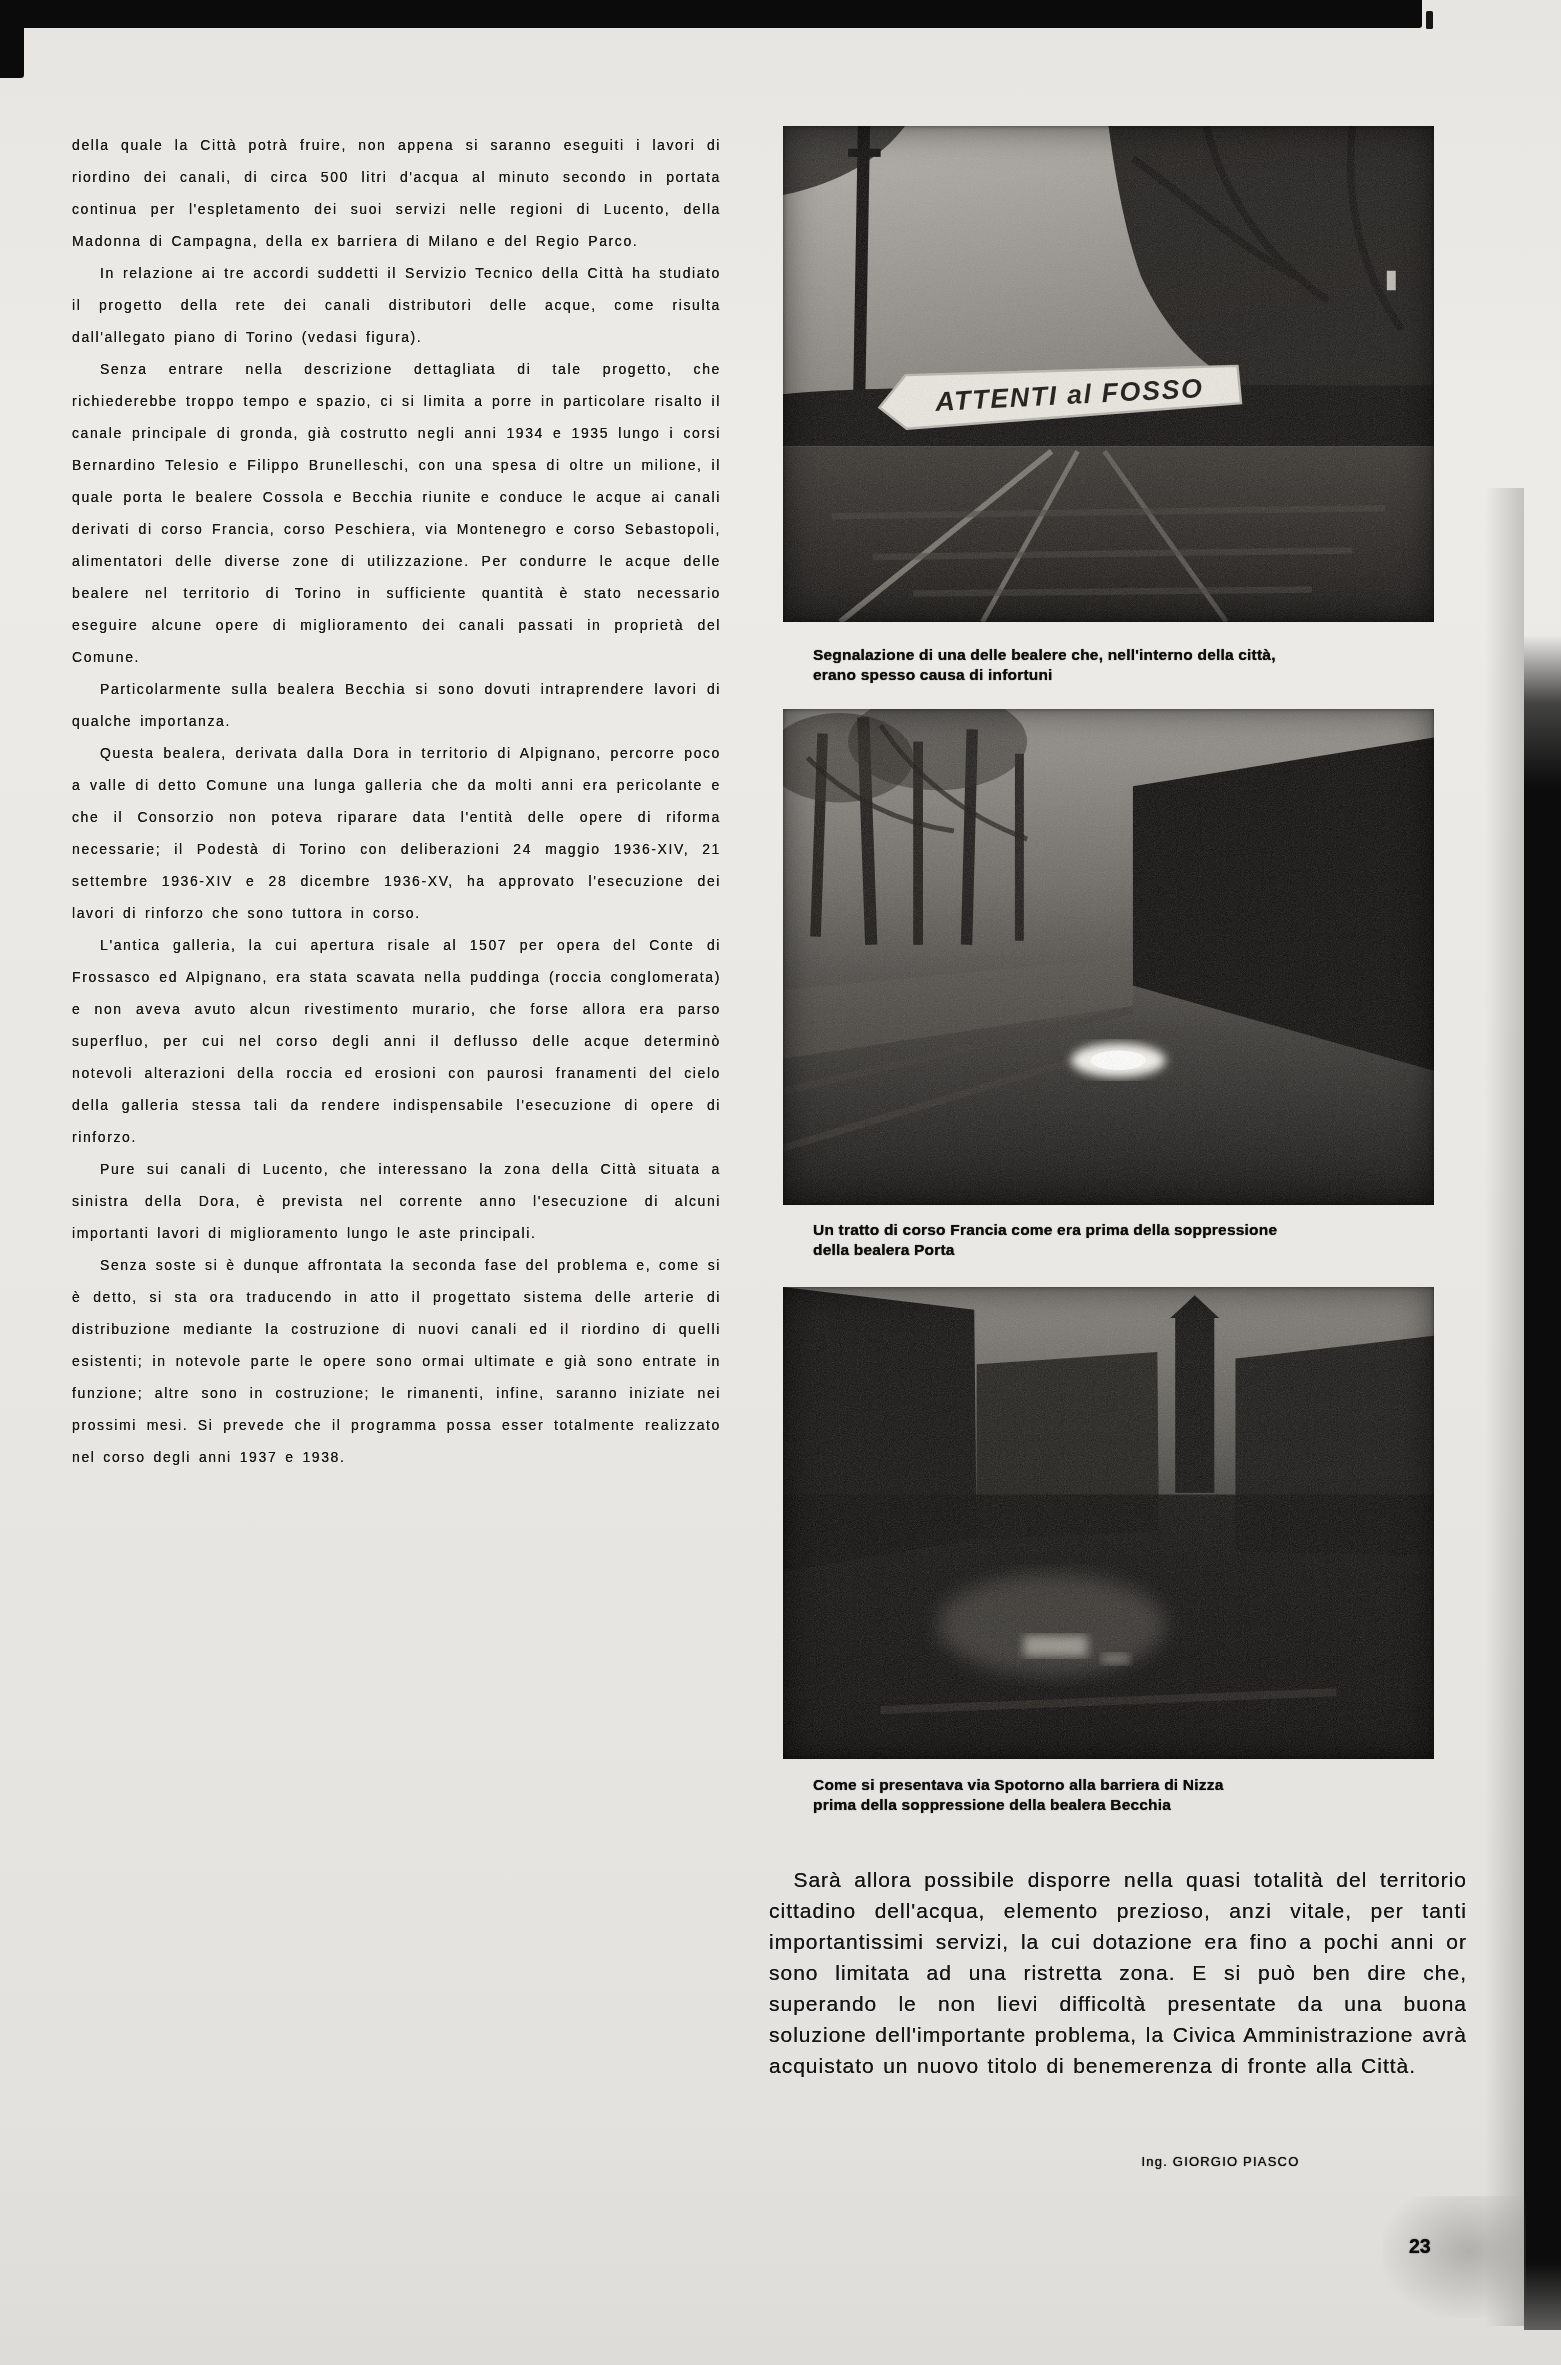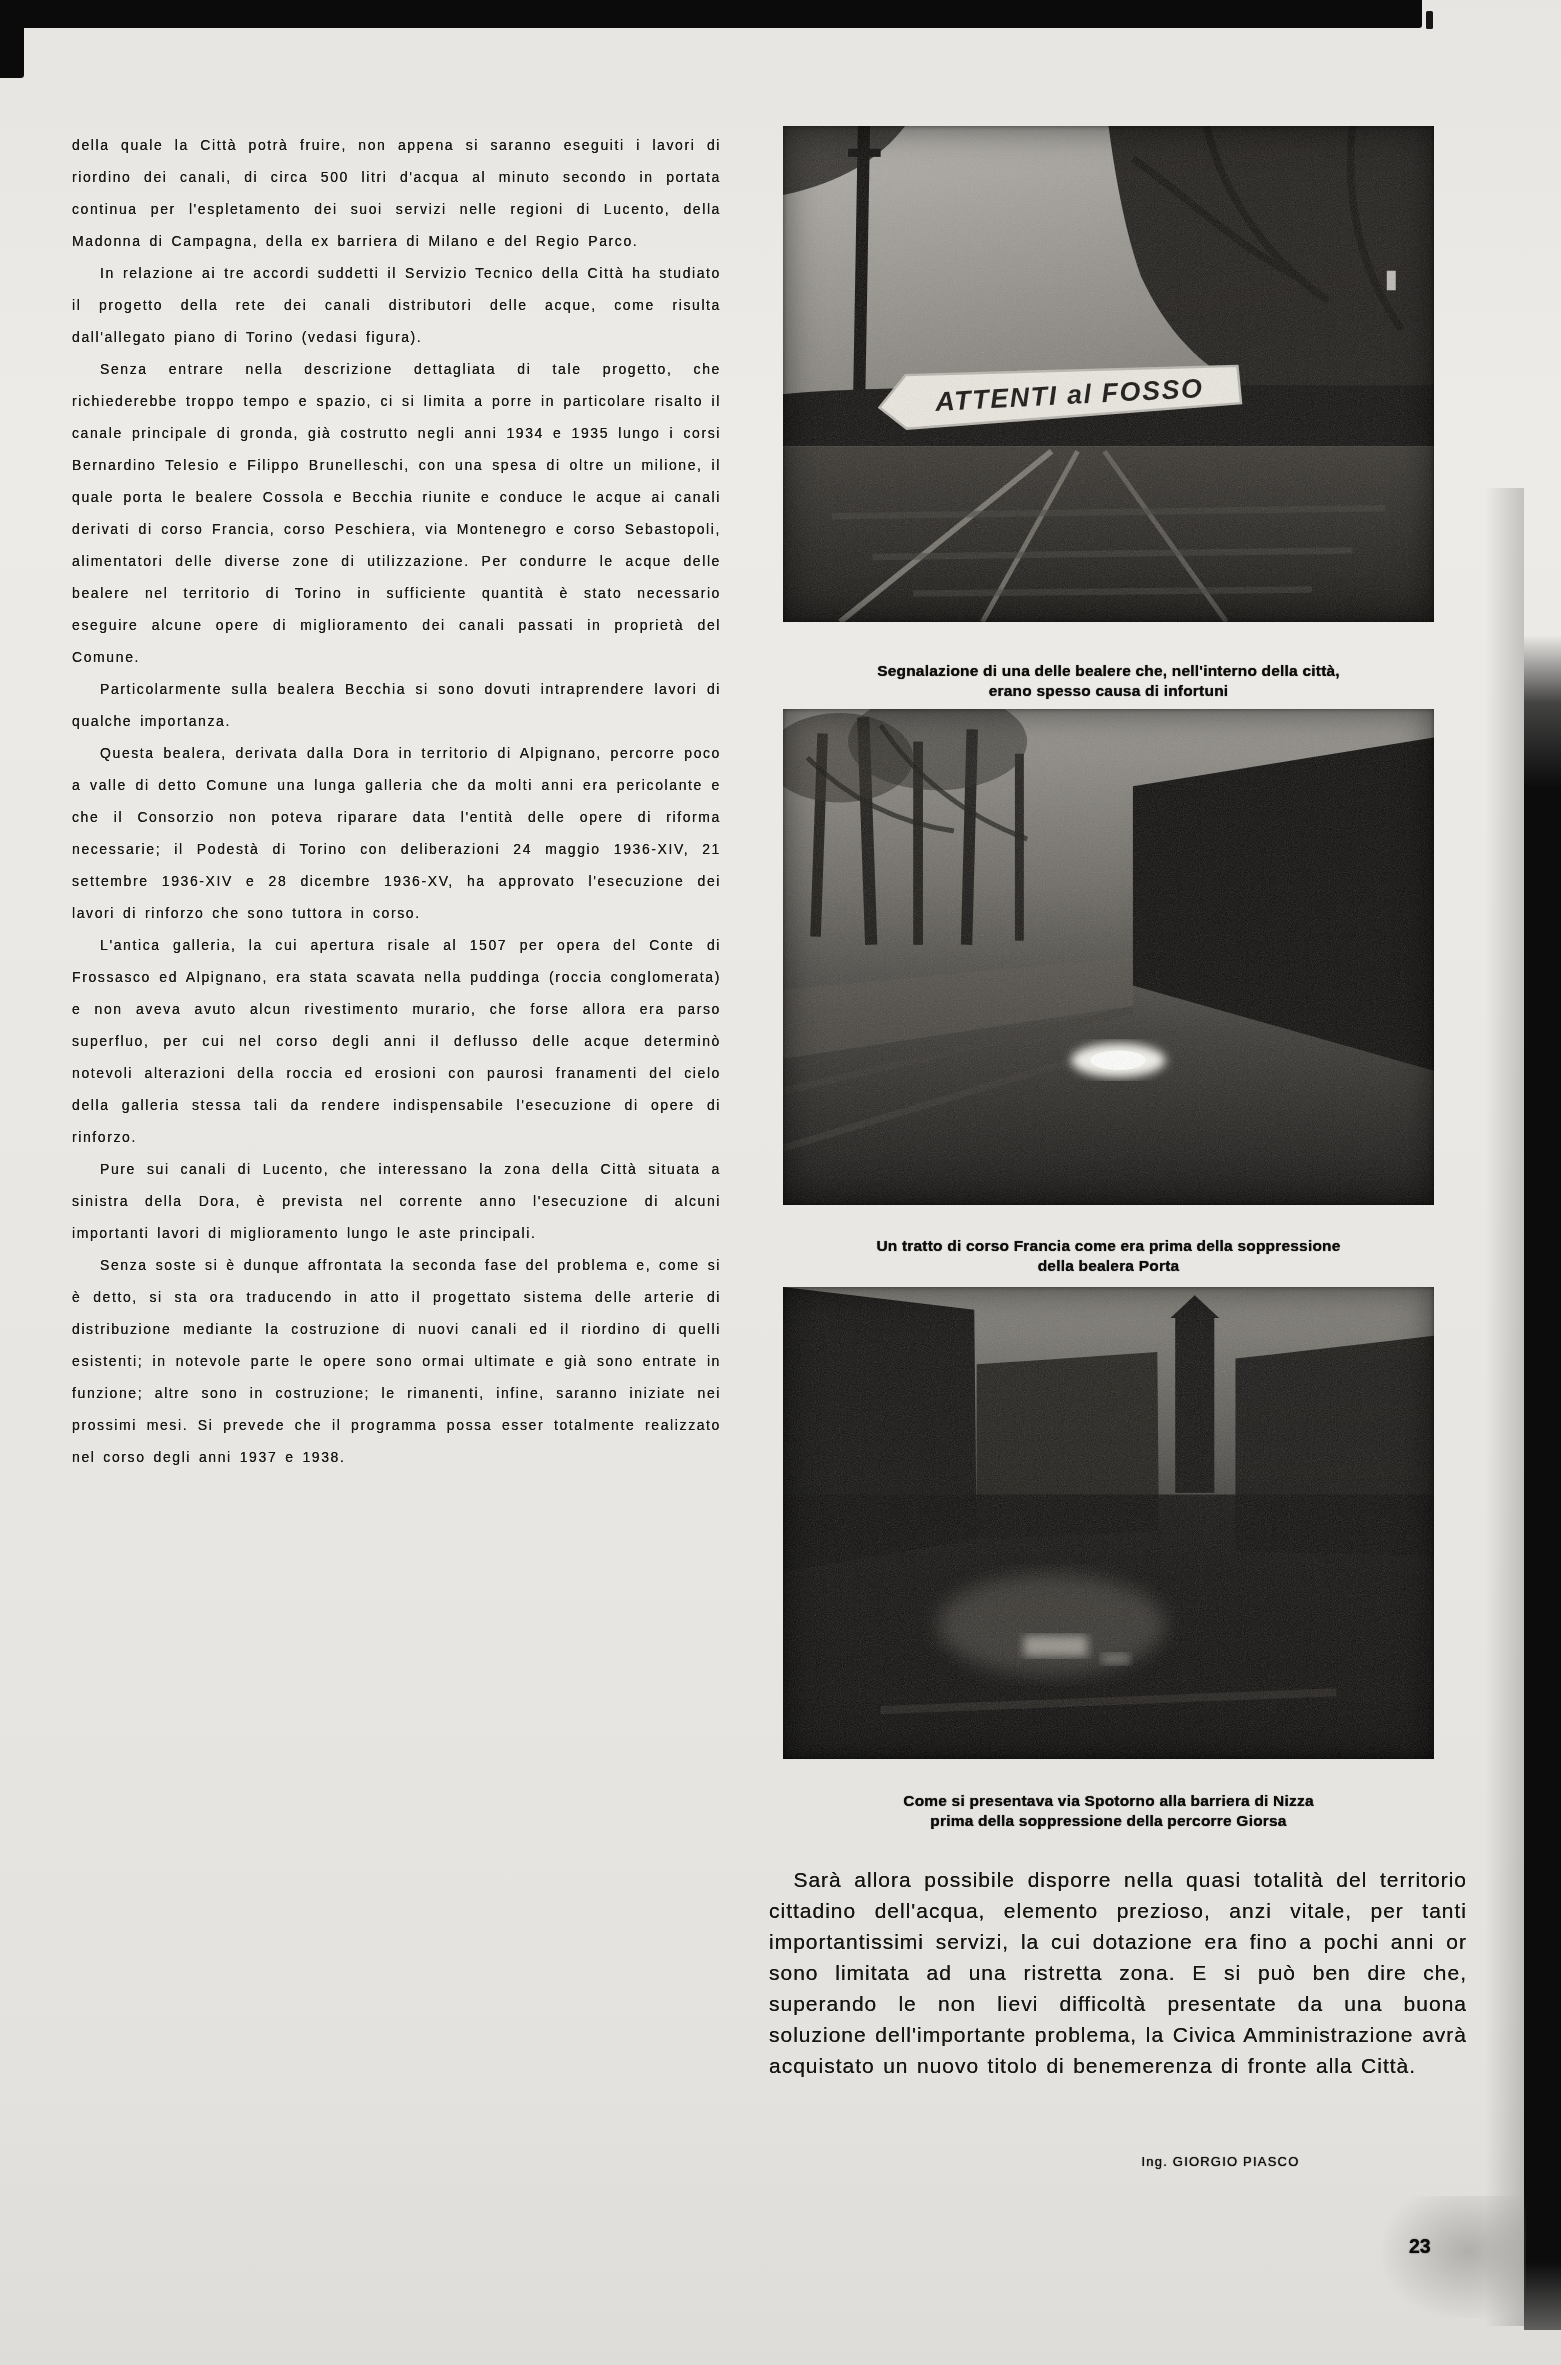--- a/index.html
+++ b/index.html
@@ -39,25 +39,24 @@
   .col-left p.no-indent{text-indent:0;}
   
   .photo{position:absolute;left:783px;width:651px;background:#2a2825;}
   .photo svg{display:block;width:100%;height:100%;}
   .vignette{position:absolute;inset:0;box-shadow:inset 0 0 37px rgba(0,0,0,.55), inset 0 0 4.9px rgba(0,0,0,.5);pointer-events:none;}
   .photo-1{top:126px;height:496px;}
   .photo-2{top:709px;height:496px;}
   .photo-3{top:1287px;height:472px;}
   .caption{
     position:absolute;left:813px;width:591px;
-    text-align:center;font-weight:bold;font-size:15.5px;line-height:20.3px;
+    text-align:left;font-weight:bold;font-size:15.5px;line-height:20.3px;
     letter-spacing:0.2px;color:#0d0d0c;
     text-shadow:0 0 0.9px rgba(0,0,0,.95);
     filter:blur(0.3px);
-    margin-top:16px;
   }
   .caption-1{top:645px;}
   .caption-2{top:1220px;}
   .caption-3{top:1775px;}
   .caption span{display:block;}
   .closing{
     position:absolute;left:769px;top:1864px;width:698px;
     font-size:21px;line-height:31px;letter-spacing:1px;word-spacing:1.6px;
     text-align:justify;color:#161513;
     text-shadow:0 0 0.6px rgba(15,14,12,.9);
@@ -222,21 +221,21 @@
       <ellipse cx="330" cy="415" rx="140" ry="62" fill="#6f6c64" opacity="0.42" filter="url(#softblur12)"></ellipse>
       <rect x="296" y="428" width="78" height="26" fill="#c8c5bc" opacity="0.65" filter="url(#softblur)"></rect>
       <rect x="392" y="450" width="34" height="14" fill="#aaa79e" opacity="0.5" filter="url(#softblur)"></rect>
       <path d="M120,520 L680,498" stroke="#2e2c28" stroke-width="10" opacity="0.6" fill="none"></path>
       <rect x="0" y="0" width="800" height="580" filter="url(#grain)" opacity="0.24"></rect>
     </svg>
     <div class="vignette"></div>
   </div>
   <div class="caption caption-3">
     <span>Come si presentava via Spotorno alla barriera di Nizza</span>
-    <span>prima della soppressione della percorre Giorsa</span>
+    <span>prima della soppressione della bealera Becchia</span>
   </div>
 
   <div class="closing">
     <p>Sarà allora possibile disporre nella quasi totalità del territorio cittadino dell'acqua, elemento prezioso, anzi vitale, per tanti importantissimi servizi, la cui dotazione era fino a pochi anni or sono limitata ad una ristretta zona. E si può ben dire che, superando le non lievi difficoltà presentate da una buona soluzione dell'importante problema, la Civica Amministrazione avrà acquistato un nuovo titolo di benemerenza di fronte alla Città.</p>
   </div>
 
   <div class="signature">
     <div class="sig-name">Ing. GIORGIO PIASCO</div>
   </div>
 

